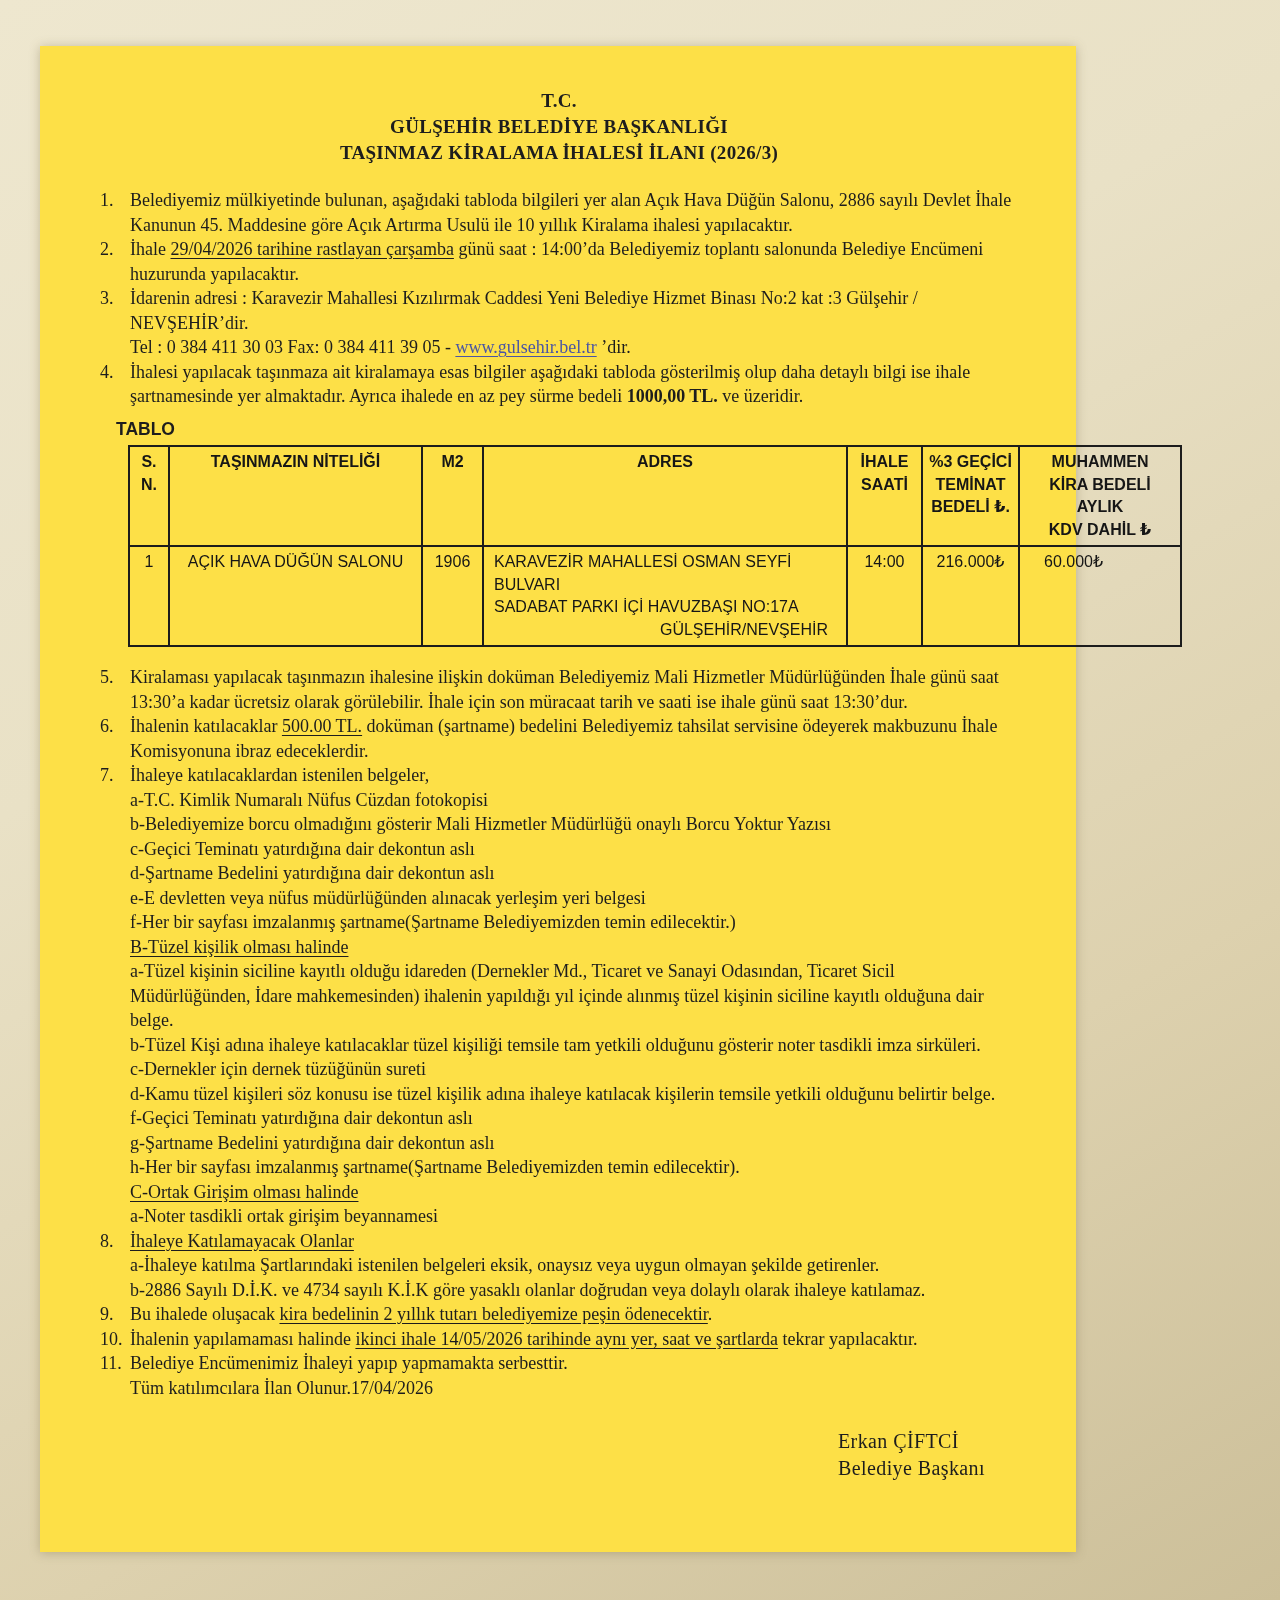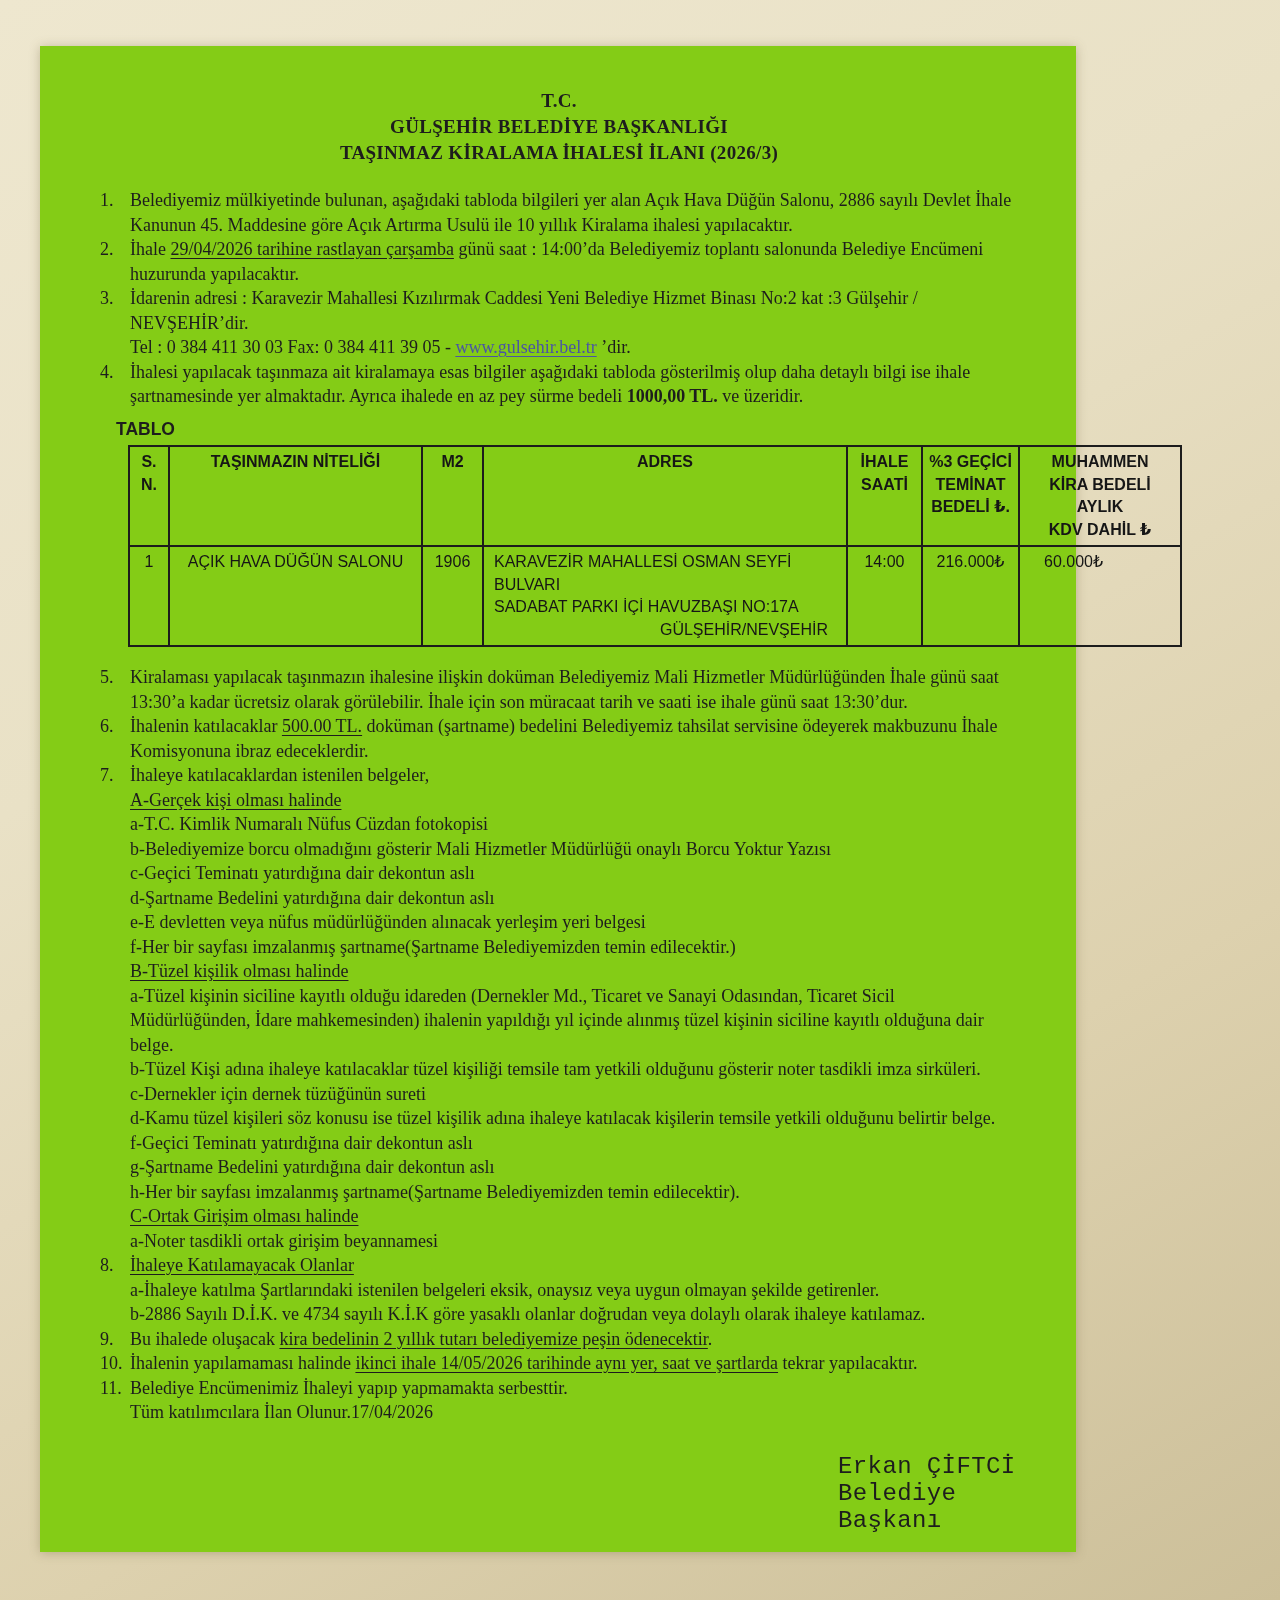--- a/index.html
+++ b/index.html
@@ -4,21 +4,21 @@
 <style>
   html,body { margin:0; padding:0; }
   body {
     width:1280px; height:1600px; position:relative; overflow:hidden;
     background: linear-gradient(150deg, #eee7cf 0%, #e9e1c6 35%, #ddd1ae 70%, #ccbf99 100%);
     font-family: "Liberation Serif", "DejaVu Serif", serif;
     color:#1d1d1d;
   }
   .page {
     position:absolute; left:40px; top:46px; width:1036px; height:1506px;
-    background:#84cc16;
+    background:#fde047;
     box-shadow: 0 1px 10px rgba(110,95,55,0.35);
   }
   .content {
     padding: 42px 58px 0 60px;
     font-size:18px; line-height:24.5px;
   }
   .doc-header { text-align:center; font-weight:bold; font-size:19px; line-height:26px; letter-spacing:0.3px; margin-bottom:22px; }
   .row { display:flex; }
   .num { flex:0 0 30px; }
   .body { flex:1; min-width:0; }
@@ -37,21 +37,21 @@
     table-layout:fixed; width:1052px;
   }
   table.auction th, table.auction td { border:2px solid #1c1c1c; vertical-align:top; padding:4px 4px; }
   table.auction th { font-weight:bold; text-align:center; white-space:pre-line; height:88px; }
   table.auction td { height:72px; }
   .tc-center { text-align:center; }
   .adres-cell div { text-align:left; padding-left:6px; }
   .adres-cell div.ta-right { text-align:right; padding-right:14px; }
   .muh-cell { padding-left:24px !important; text-align:left; }
   .sub { margin:0; }
-  .signature { margin:28px 0 0 738px; font-size:24px; line-height:27px; letter-spacing:0.4px;font-family:Liberation Mono, monospace; }
+  .signature { margin:28px 0 0 738px; font-size:20px; line-height:27px; letter-spacing:0.4px; }
 </style>
 </head>
 <body>
 
 <div class="page">
   <div class="content">
 
     <div class="doc-header">
       <div>T.C.</div>
       <div>GÜLŞEHİR BELEDİYE BAŞKANLIĞI</div>
@@ -135,21 +135,20 @@
 
     <div class="row">
       <div class="num">6.</div>
       <div class="body"><span>İhalenin katılacaklar </span><span class="bu">500.00 TL.</span><span> doküman (şartname) bedelini Belediyemiz tahsilat servisine ödeyerek makbuzunu İhale Komisyonuna ibraz edeceklerdir.</span></div>
     </div>
 
     <div class="row">
       <div class="num">7.</div>
       <div class="body">
         <div>İhaleye katılacaklardan istenilen belgeler,</div>
-        <div class="ul">A-Gerçek kişi olması halinde</div>
         <div class="sub">a-T.C. Kimlik Numaralı Nüfus Cüzdan fotokopisi</div>
         <div class="sub">b-Belediyemize borcu olmadığını gösterir Mali Hizmetler Müdürlüğü onaylı Borcu Yoktur Yazısı</div>
         <div class="sub">c-Geçici Teminatı yatırdığına dair dekontun aslı</div>
         <div class="sub">d-Şartname Bedelini yatırdığına dair dekontun aslı</div>
         <div class="sub">e-E devletten veya nüfus müdürlüğünden alınacak yerleşim yeri belgesi</div>
         <div class="sub">f-Her bir sayfası imzalanmış şartname(Şartname Belediyemizden temin edilecektir.)</div>
         <div class="ul">B-Tüzel kişilik olması halinde</div>
         <div class="sub">a-Tüzel kişinin siciline kayıtlı olduğu idareden (Dernekler Md., Ticaret ve Sanayi Odasından, Ticaret Sicil Müdürlüğünden, İdare mahkemesinden) ihalenin yapıldığı yıl içinde alınmış tüzel kişinin  siciline kayıtlı olduğuna dair belge.</div>
         <div class="sub">b-Tüzel Kişi adına ihaleye katılacaklar tüzel kişiliği temsile tam yetkili olduğunu gösterir noter tasdikli  imza sirküleri.</div>
         <div class="sub">c-Dernekler için dernek tüzüğünün sureti</div>

